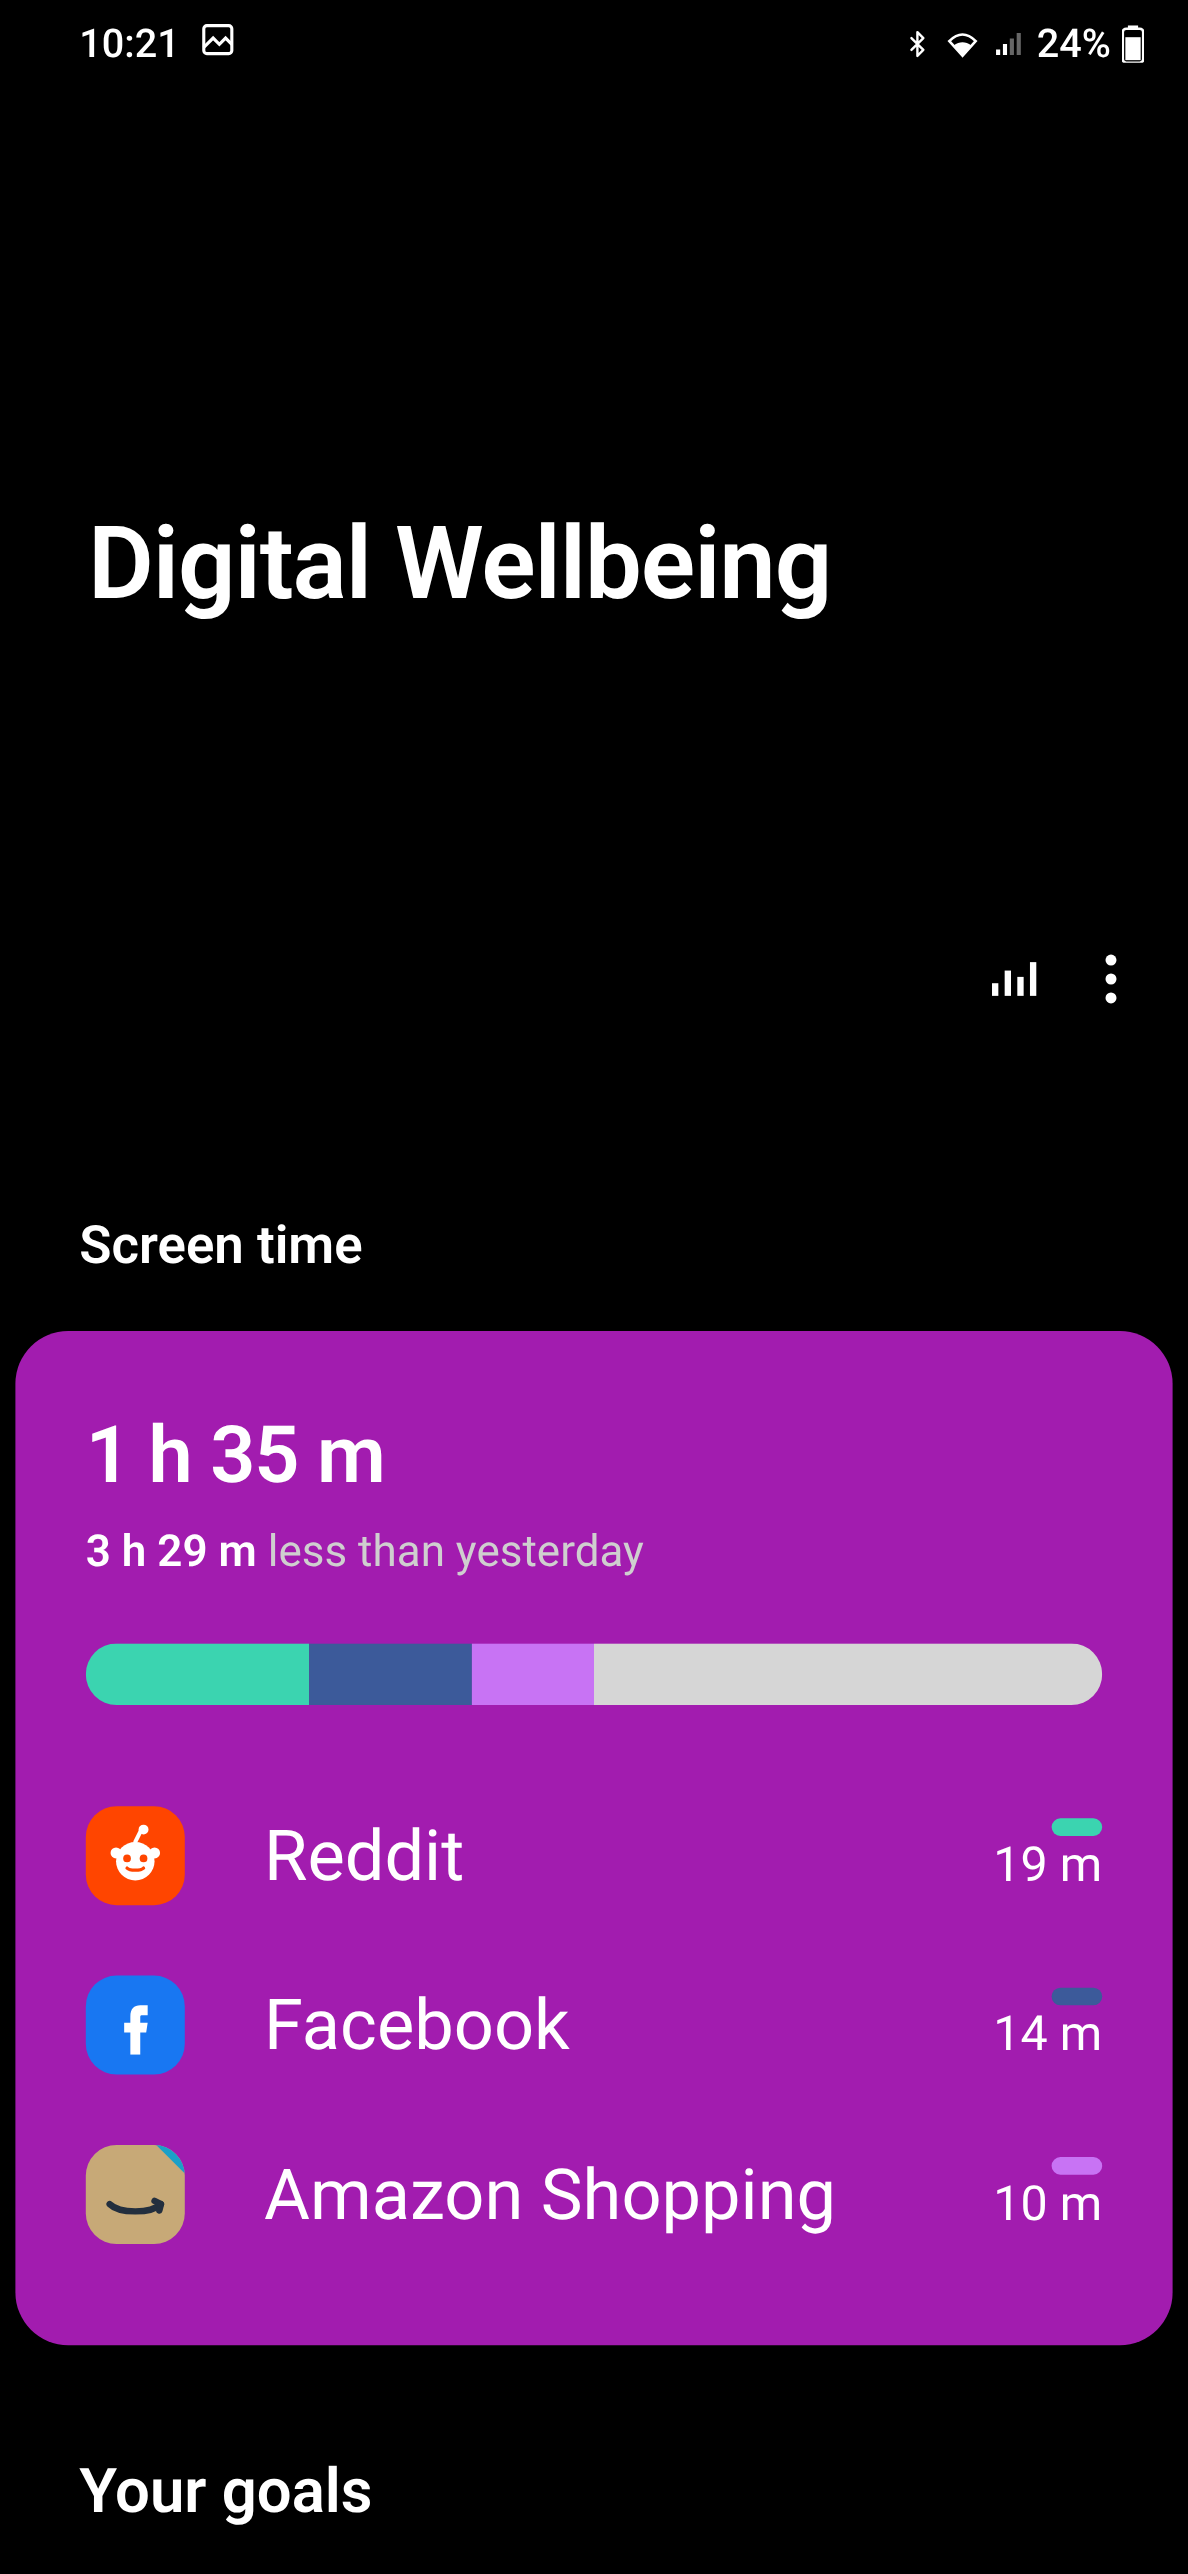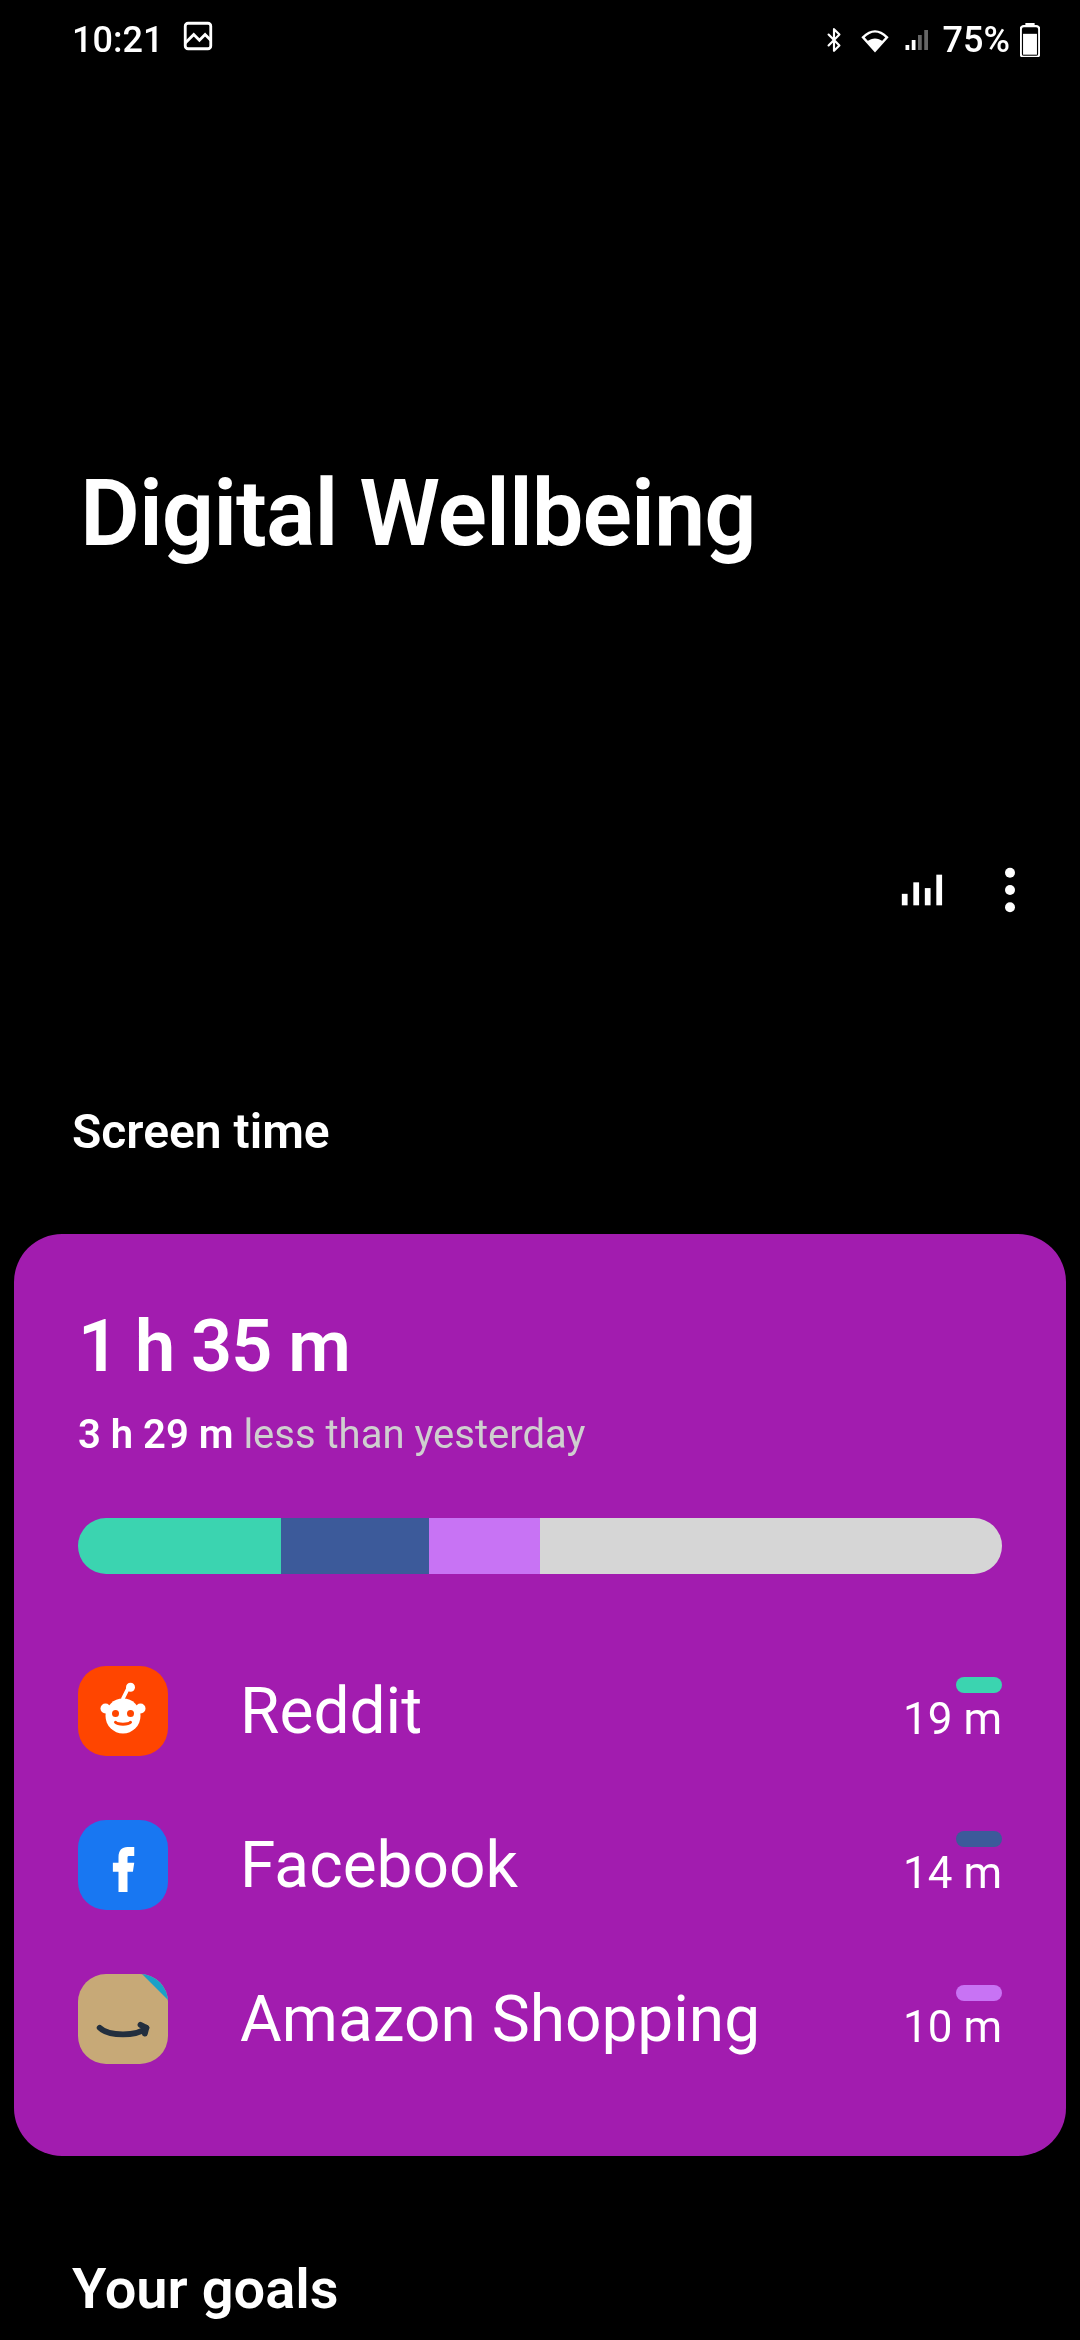--- a/index.html
+++ b/index.html
@@ -41,21 +41,21 @@
     align-items: center;
     gap: 60px;
     padding: 300px 64px 0 0;
   }
   .action-bar .icon-btn svg { display:block; }
 
   
   .section-heading {
     font-size: 48px;
     font-weight: 600;
-    padding: 190px 72px 74px 72px;
+    padding: 190px 72px 50px 72px;
   }
 
   
   .card {
     background: #a21caf;
     border-radius: 48px;
     margin: 0 14px;
     padding: 70px 64px 60px 64px;
   }
 
@@ -153,21 +153,21 @@
       </svg>
     </span>
     <span>
       <svg width="30" height="32" viewBox="0 0 24 24">
         <rect x="2" y="16" width="3" height="4" fill="#fff"></rect>
         <rect x="7" y="12" width="3" height="8" fill="#fff"></rect>
         <rect x="12" y="8" width="3" height="12" fill="#666"></rect>
         <rect x="17" y="4" width="3" height="16" fill="#666"></rect>
       </svg>
     </span>
-    <span>75%</span>
+    <span>24%</span>
     <span>
       <svg width="20" height="34" viewBox="0 0 12 22">
         <rect x="3" y="0" width="6" height="2" fill="#fff"></rect>
         <rect x="0" y="2" width="12" height="20" rx="2" fill="none" stroke="#fff" stroke-width="1.5"></rect>
         <rect x="1.5" y="7" width="9" height="13.5" fill="#fff"></rect>
       </svg>
     </span>
   </div>
 </div>
 

